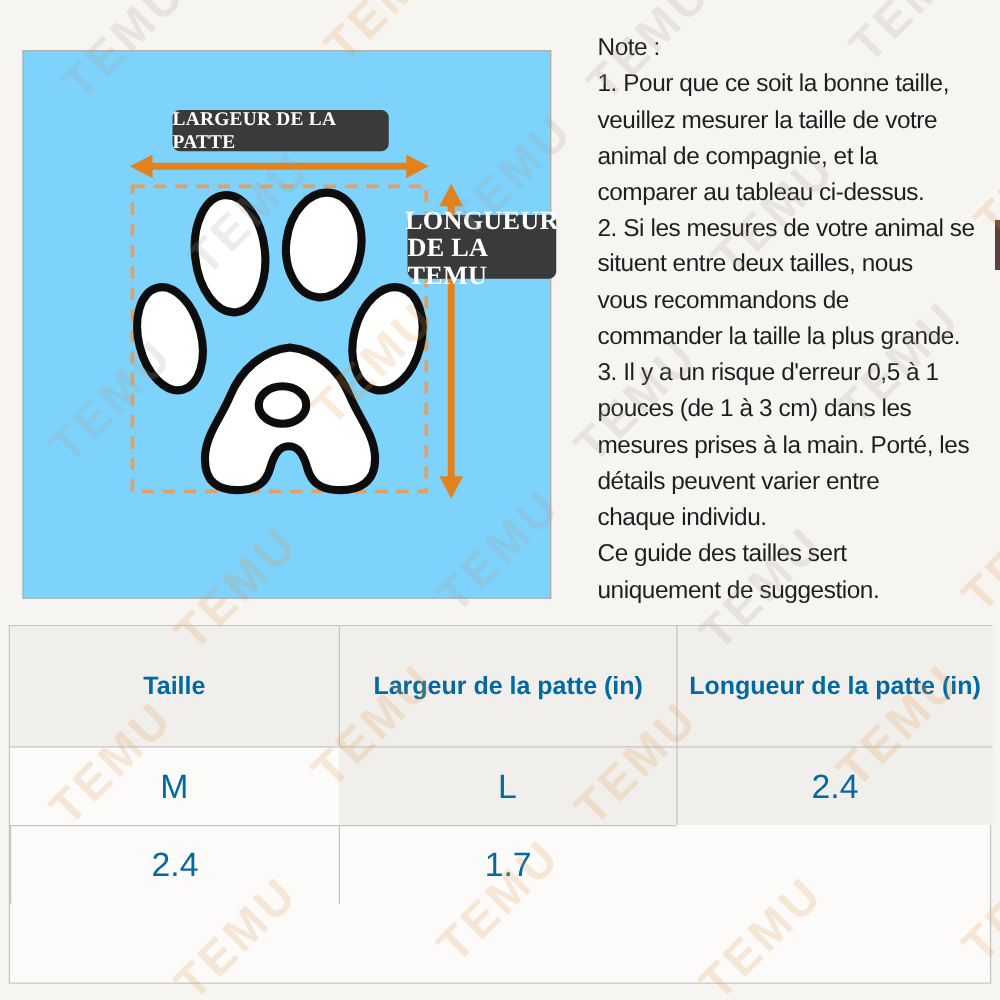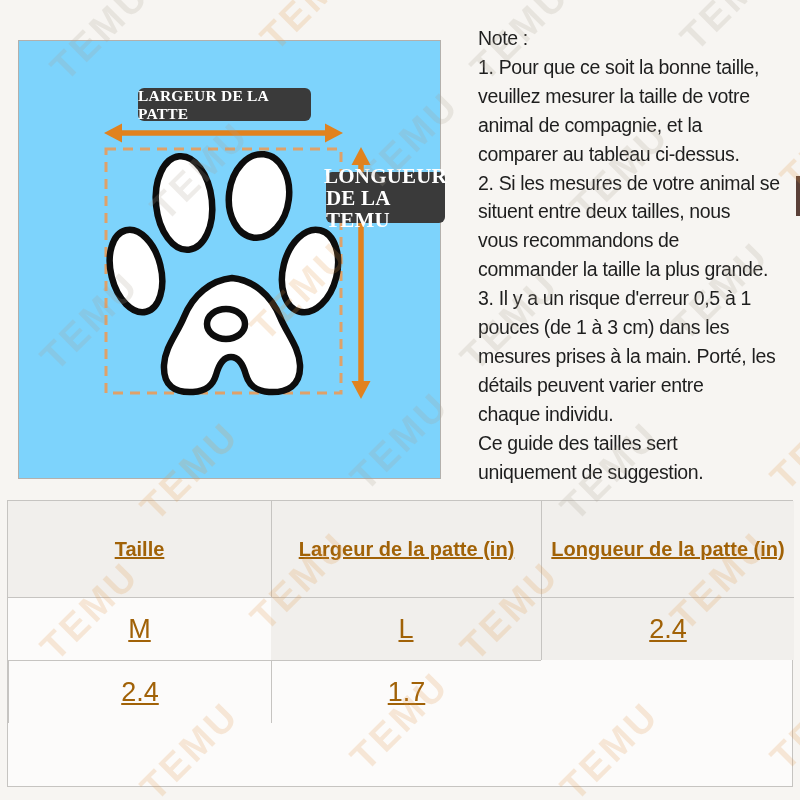--- a/index.html
+++ b/index.html
@@ -36,21 +36,21 @@
   
   .size-table{
     position:absolute;left:7px;top:500px;width:786px;z-index:1;
     display:grid;grid-template-columns:263px 270px 253px;
     grid-template-rows:96px 63px 63px 63px;
     border:1px solid #c6c4c1;box-sizing:border-box;background:#fcfbfa;
   }
   .cell{
     display:flex;align-items:center;justify-content:center;
     border-left:1px solid #c6c4c1;border-top:1px solid #c6c4c1;
-    color:#a16207;box-sizing:border-box;text-decoration:underline;
+    color:#0369a1;box-sizing:border-box;
   }
   .cell.first-col{border-left:none;}
   .cell.head{border-top:none;background:#f1efec;font-weight:bold;font-size:20px;}
   .cell.data{font-size:27px;}
   .row-shaded{background:#f1efec;}
   .row-plain{background:#fcfbfa;}
   
   .edge-sliver{position:absolute;right:0;top:176px;width:4px;height:40px;background:#5a4038;z-index:2;}
 </style>
 </head>

